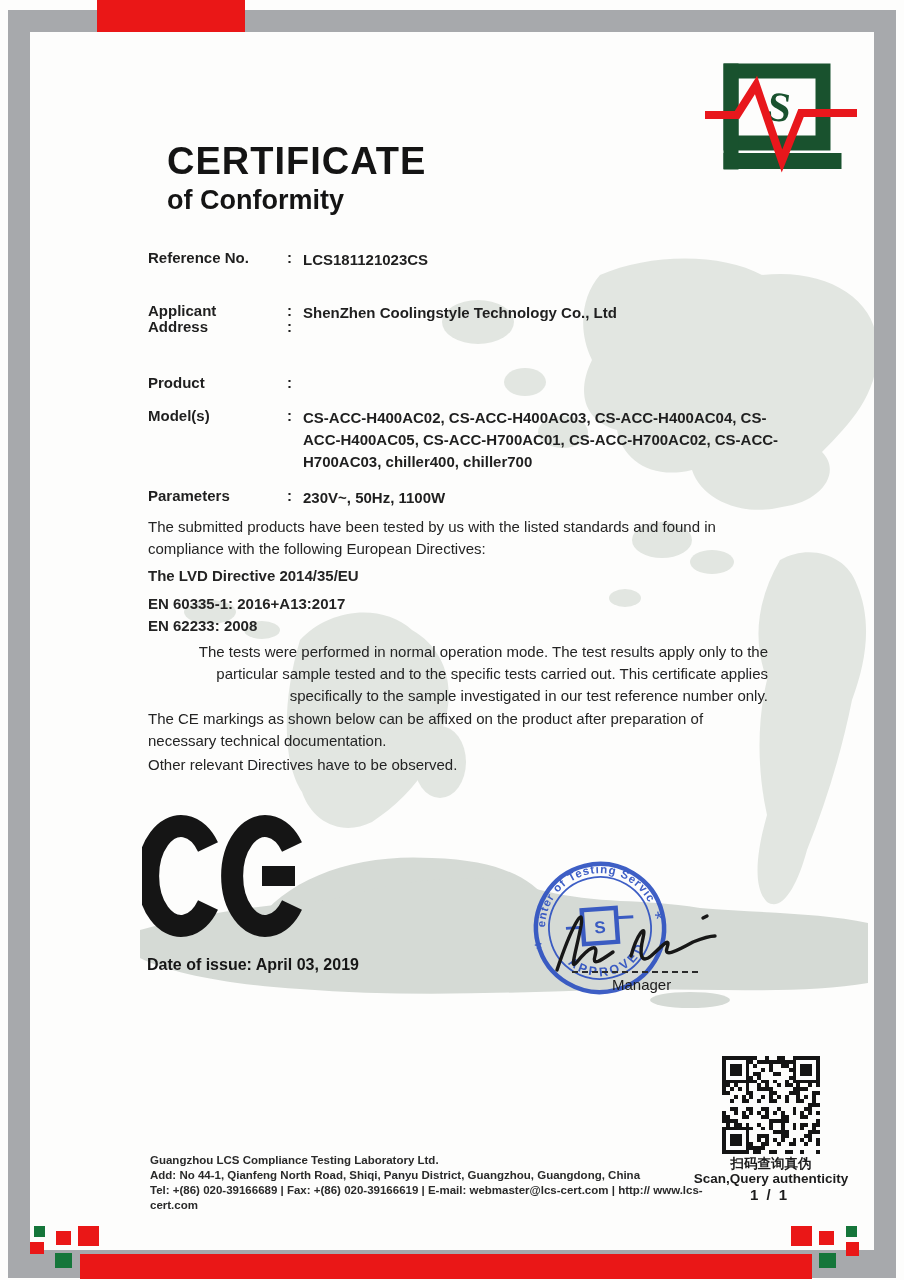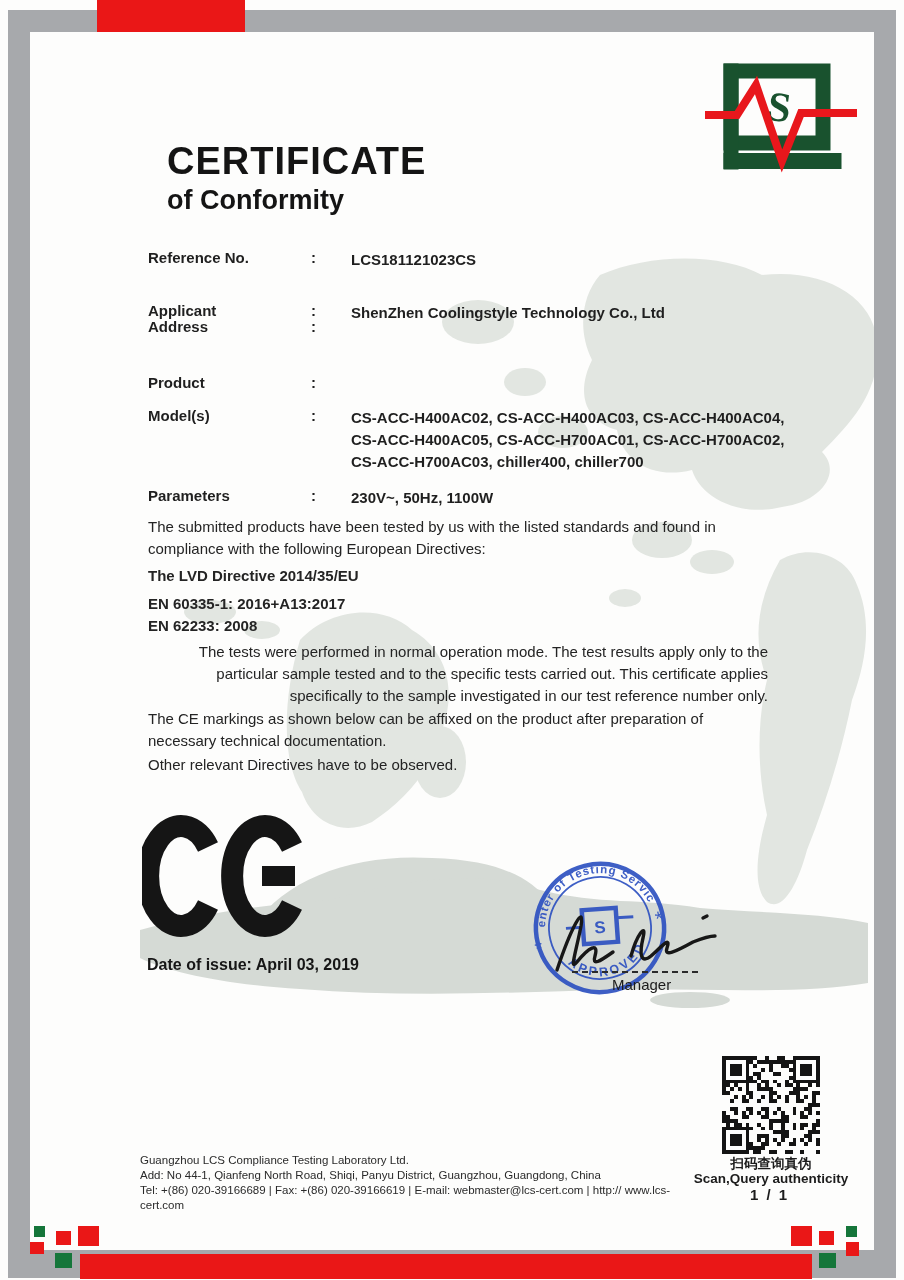--- a/index.html
+++ b/index.html
@@ -9,21 +9,21 @@
   }
   .abs{position:absolute;}
   
   .gray{background:#a7a9ac;}
   .red{background:#ea1717;}
   .green{background:#15763a;}
   
   .title-main{font-size:38px;font-weight:bold;letter-spacing:1px;color:#141414;line-height:1;}
   .title-sub{font-size:27px;font-weight:bold;color:#141414;line-height:1;margin-top:7px;}
   
-  .field{display:flex;left:148px;width:650px;gap:24px;}
+  .field{display:flex;left:148px;width:650px;}
   .field .lbl{flex:0 0 139px;font-weight:bold;font-size:15px;}
   .field .colon{flex:0 0 16px;font-weight:bold;font-size:15px;}
   .field .val{width:492px;font-weight:bold;font-size:15px;line-height:1.45;}
   
   .para{left:148px;width:620px;font-size:15px;line-height:1.45;color:#242424;}
   .bold{font-weight:bold;}
   
   .footer-line{font-size:11.5px;line-height:1.3;color:#2a2a2a;}
   .qr-caption{font-size:13.5px;font-weight:bold;text-align:center;width:160px;color:#1c1c1c;}
   .page-num{font-size:15px;font-weight:bold;letter-spacing:2px;color:#1c1c1c;}
@@ -472,19 +472,19 @@
         <rect x="16" y="24" width="1" height="1"></rect>
         <rect x="17" y="24" width="1" height="1"></rect>
         <rect x="20" y="24" width="1" height="1"></rect>
         <rect x="24" y="24" width="1" height="1"></rect>
       </g>
   </svg>
   <div class="abs qr-caption" style="left:691px;top:1155px;">扫码查询真伪</div>
   <div class="abs qr-caption" style="left:691px;top:1171px;">Scan,Query authenticity</div>
   <div class="abs page-num" style="left:750px;top:1186px;">1 / 1</div>
 
-  <div class="abs" style="left:140px;top:1153px;width:560px;">
+  <div class="abs" style="left:150px;top:1153px;width:560px;font-weight:bold;">
     <div class="footer-line">Guangzhou LCS Compliance Testing Laboratory Ltd.</div>
     <div class="footer-line">Add: No 44-1, Qianfeng North Road, Shiqi, Panyu District, Guangzhou, Guangdong, China</div>
     <div class="footer-line">Tel: +(86) 020-39166689  |  Fax: +(86) 020-39166619  |  E-mail: webmaster@lcs-cert.com  |  http:// www.lcs-cert.com</div>
   </div>
 
 </div>
 
 </body></html>

